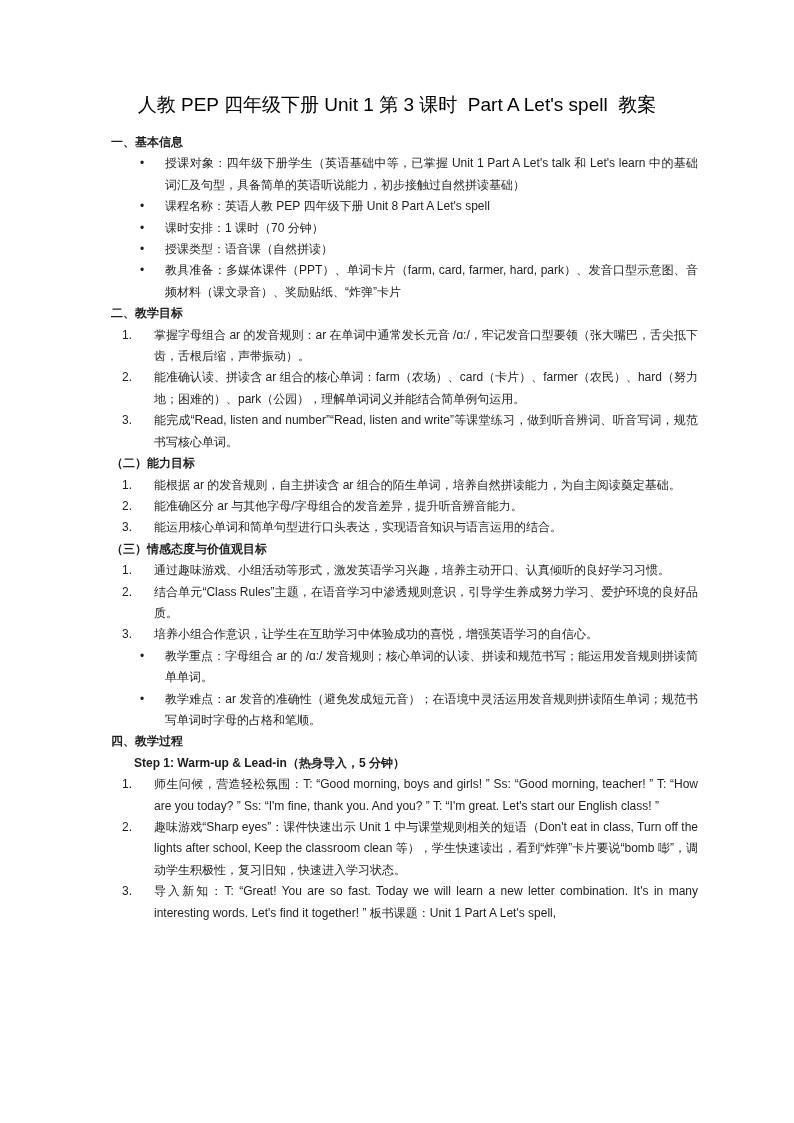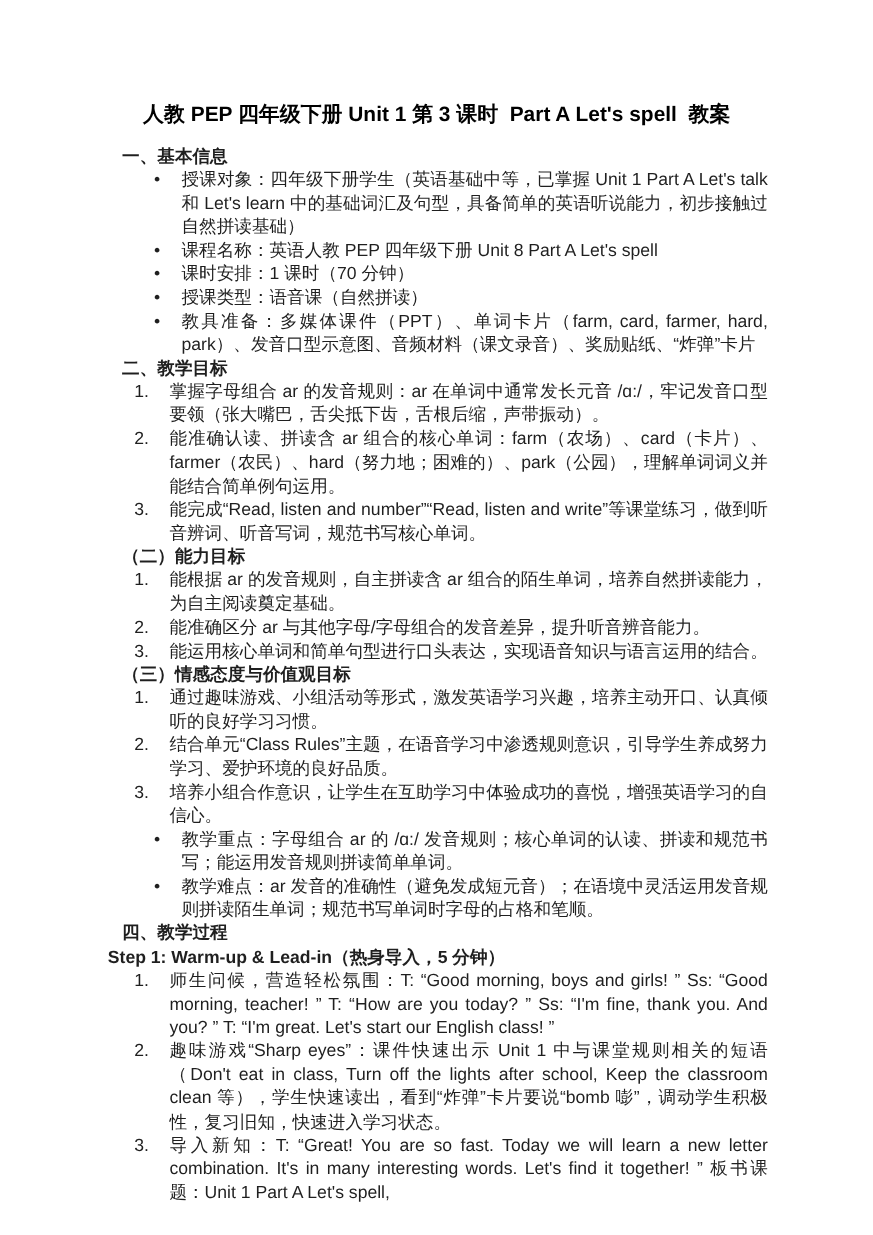--- a/index.html
+++ b/index.html
@@ -11,34 +11,34 @@
     padding-top:92px;
     overflow:hidden;
     font-family:"Liberation Sans","DejaVu Sans",sans-serif;
     color:#1f1f1f;
     margin:0 auto;
   }
   .doc-title {
     margin:0 0 14px 0;
     text-align:center;
     font-size:19px;
-    font-weight:700;
+    font-weight:400;
     line-height:26px;
     white-space:pre-wrap;
     color:#000000;
   }
   .content {
     padding:0 96px;
-    font-size:16px;
+    font-size:12px;
     line-height:21.4px;
     text-align:justify;
   }
   .h1 { font-weight:700; padding-left:15px; }
   .h2 { font-weight:700; padding-left:15px; }
-  .step-h { font-weight:700; padding-left:2px; }
+  .step-h { font-weight:700; padding-left:2px;margin-left:36px; }
   .item { position:relative; }
   .item .marker { position:absolute; top:0; }
   .item.bullet { padding-left:69px; }
   .item.bullet .marker { left:44px; }
   .item.numbered { padding-left:58px; }
   .item.numbered .marker { left:26px; }
   .lbl { font-weight:400; }
 </style>
 </head>
 <body>

